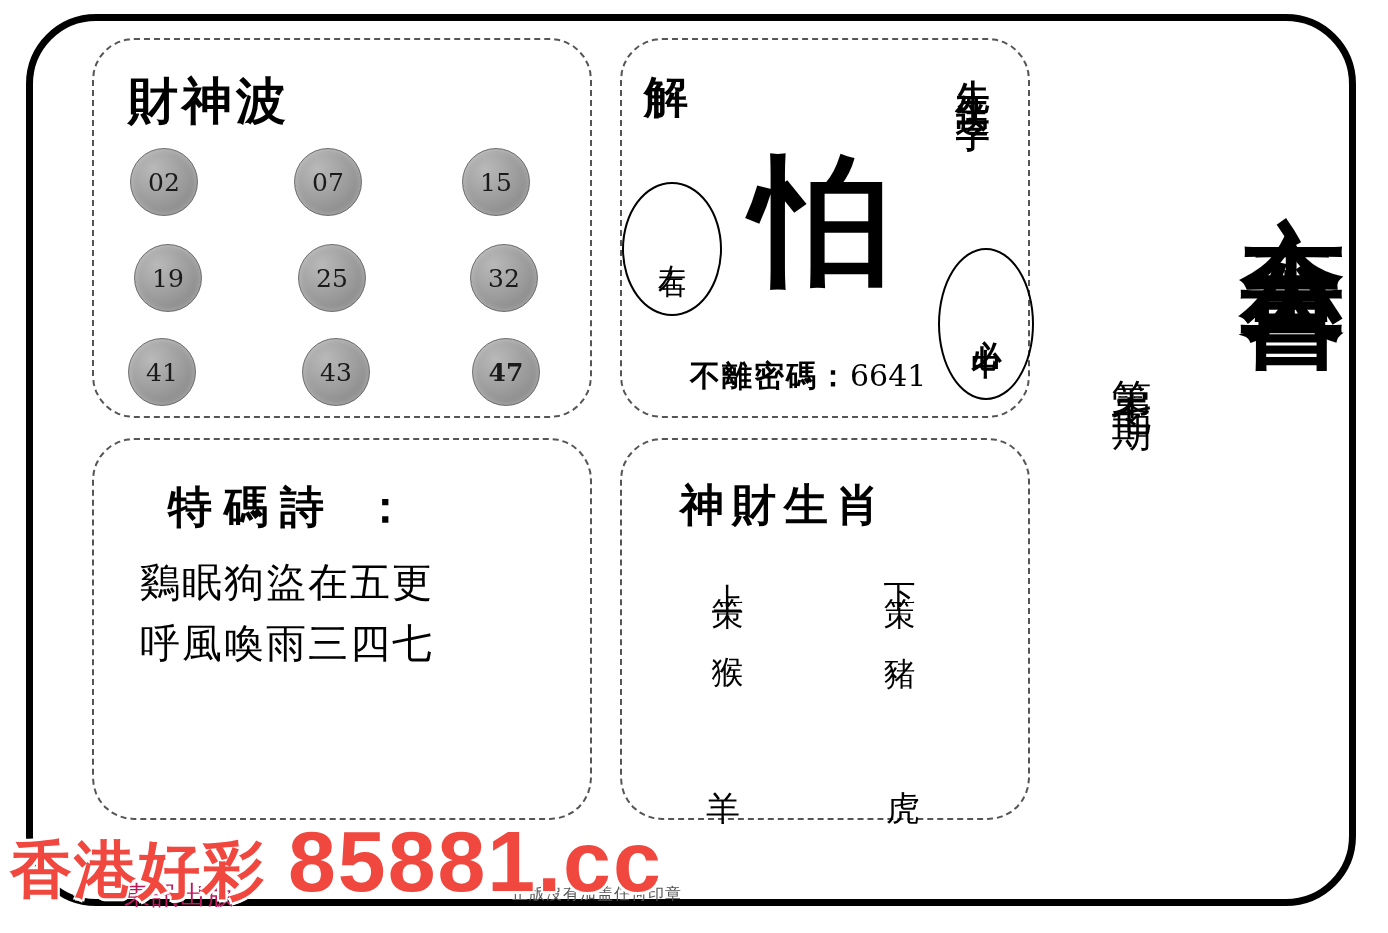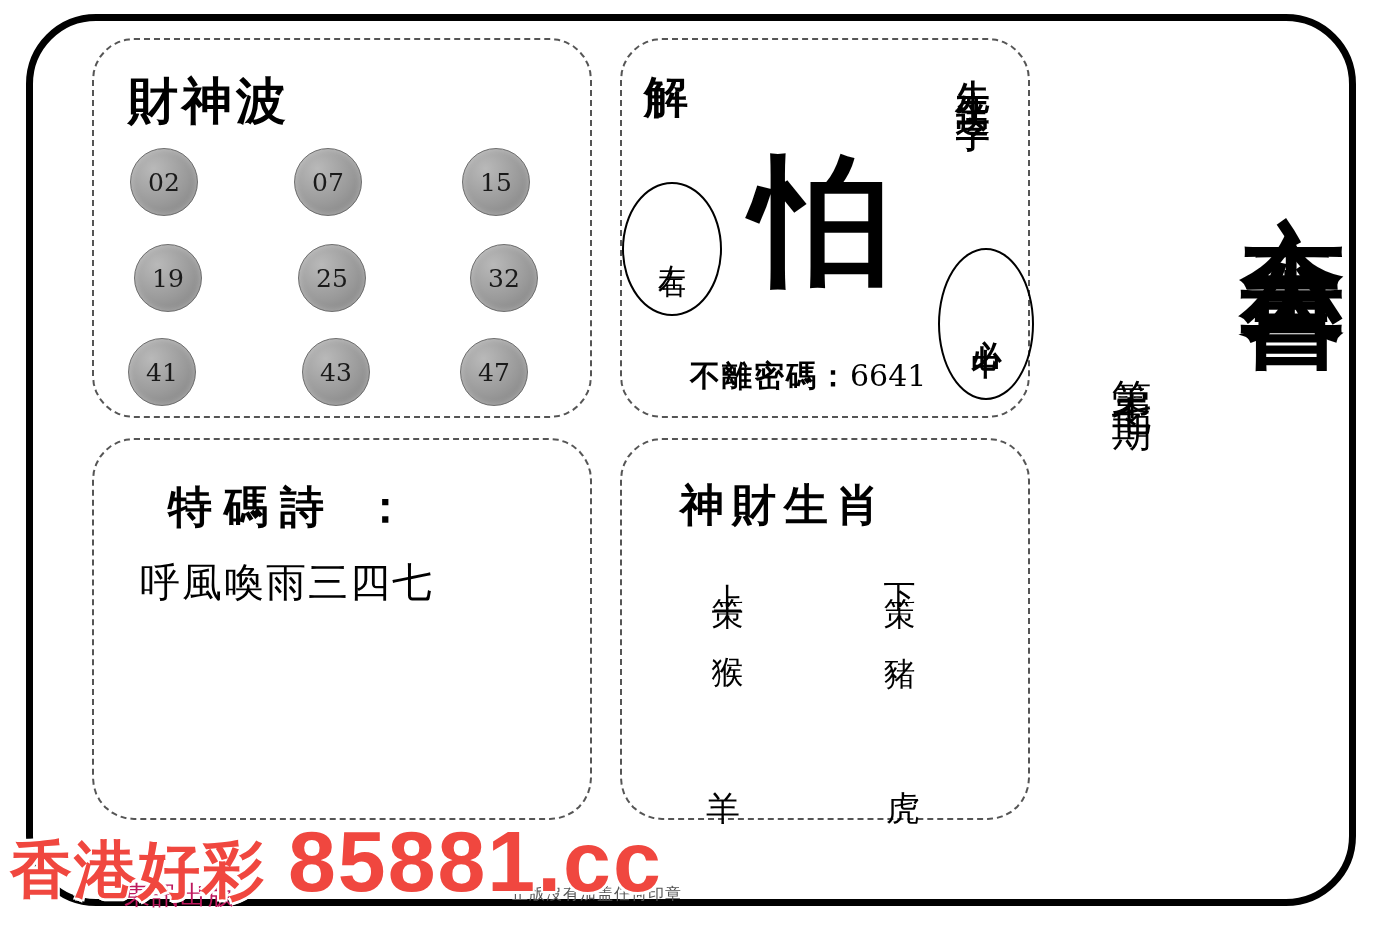--- a/index.html
+++ b/index.html
@@ -81,21 +81,21 @@
   .ball.r1 { top: 96px; }
   .ball.r2 { top: 190px; }
   .ball.c0 { left: 18px; }
   .ball.c1 { left: 182px; }
   .ball.c2 { left: 350px; }
   .ball.r1.c0 { left: 22px; }
   .ball.r1.c1 { left: 186px; }
   .ball.r1.c2 { left: 358px; }
   .ball.r2.c0 { left: 16px; }
   .ball.r2.c1 { left: 190px; }
-  .ball.r2.c2 { left: 348px; }
+  .ball.r2.c2 { left: 360px; font-weight: bold; }
 
   
   #jie-char {
     position: absolute;
     left: 644px;
     top: 68px;
     font-family: "DejaVu Serif", serif;
     font-weight: bold;
     font-size: 44px;
   }
@@ -319,20 +319,21 @@
   <span>必中</span>
 </div>
 
 <div id="code-line">
   <span>不離密碼：</span><span class="code-num">6641</span>
 </div>
 
 <div class="panel" id="panel-poem"></div>
 <div id="poem-title">特碼詩 ：</div>
 <div id="poem-lines">
+  <div>鷄眠狗盜在五更</div>
   <div>呼風喚雨三四七</div>
 </div>
 
 <div class="panel" id="panel-zodiac"></div>
 <div id="zodiac-title">神財生肖</div>
 <div class="zodiac-col" id="zodiac-upper">上策：猴</div>
 <div class="zodiac-col" id="zodiac-lower">下策：豬</div>
 <div class="zodiac-extra" id="zodiac-extra-1">羊</div>
 <div class="zodiac-extra" id="zodiac-extra-2">虎</div>
 

